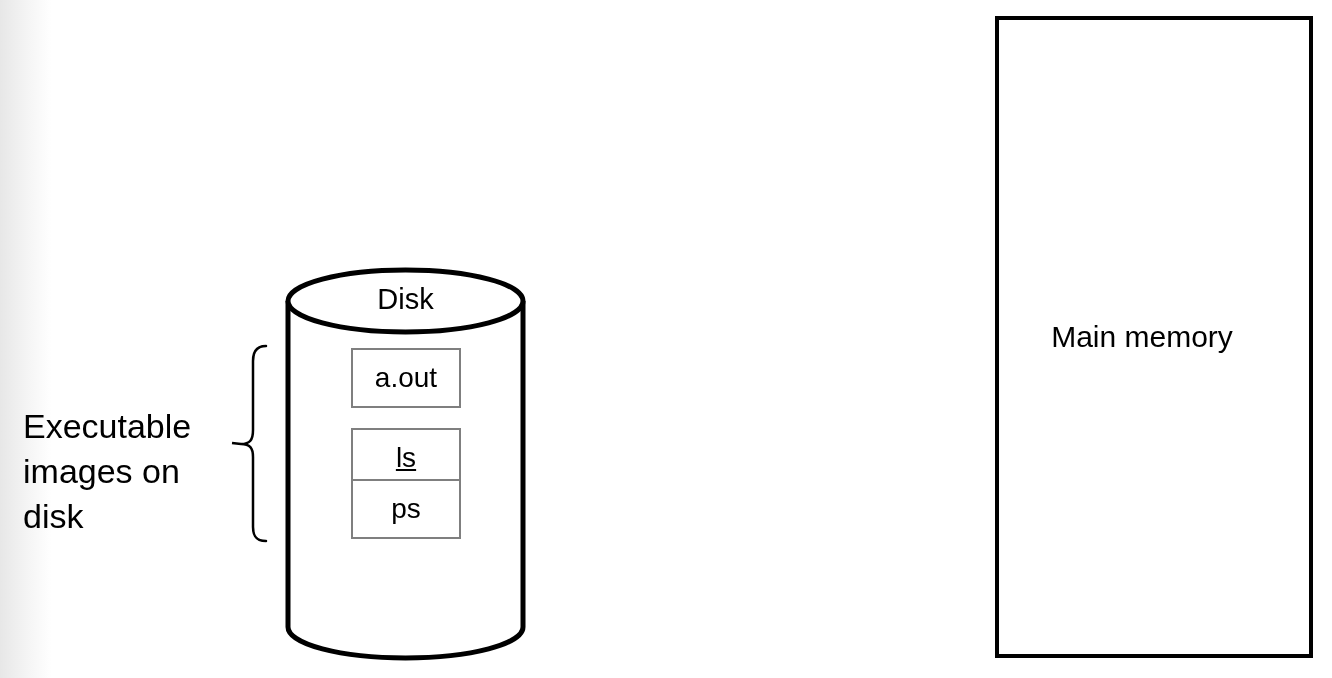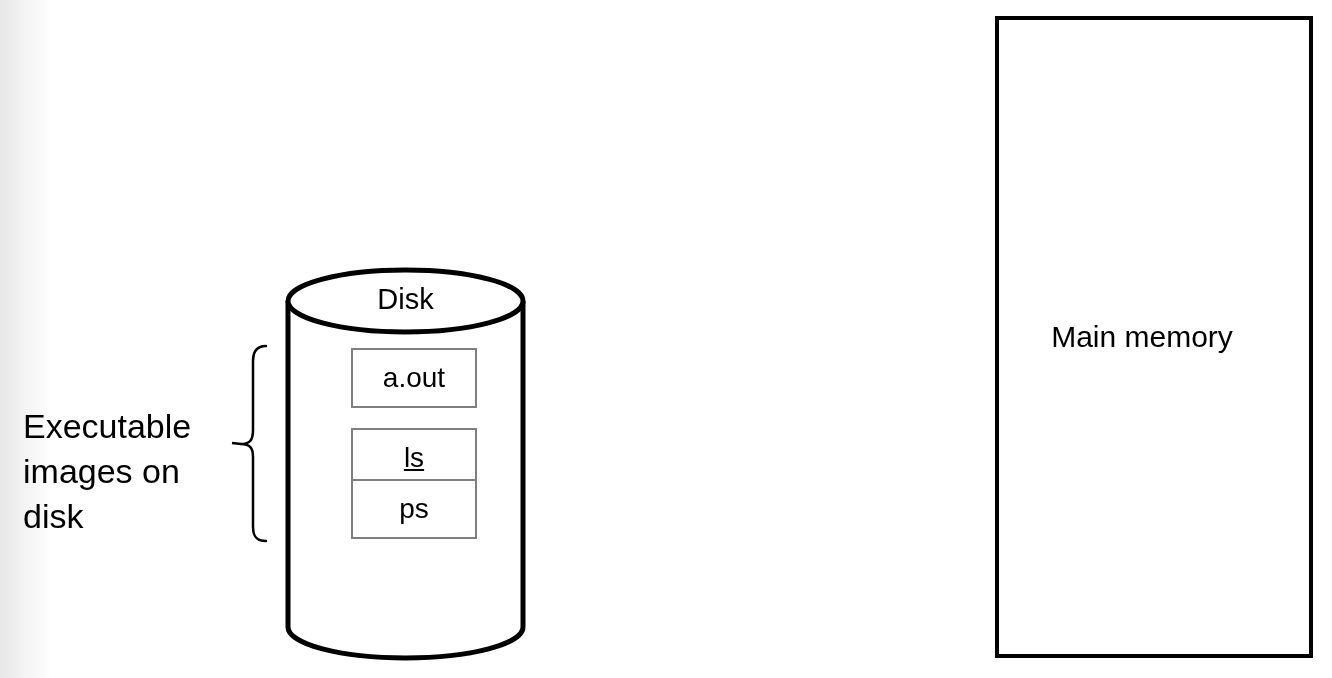--- a/index.html
+++ b/index.html
@@ -25,21 +25,21 @@
     position: absolute;
     left: 288px; top: 283px;
     width: 235px;
     text-align: center;
     font-size: 29px;
     font-weight: 500;
   }
   .file-box {
     position: absolute;
     left: 351px;
-    width: 126px; height: 60px;
+    width: 110px; height: 60px;
     border: 2px solid #7f7f7f;
     background: #ffffff;
     display: flex; align-items: center; justify-content: center;
     font-size: 28px;
     font-weight: 500;
   }
   .file-box.f0 { top: 348px; }
   .file-box.f1 { top: 428px; text-decoration: underline; }
   .file-box.f2 { top: 479px; }
 

